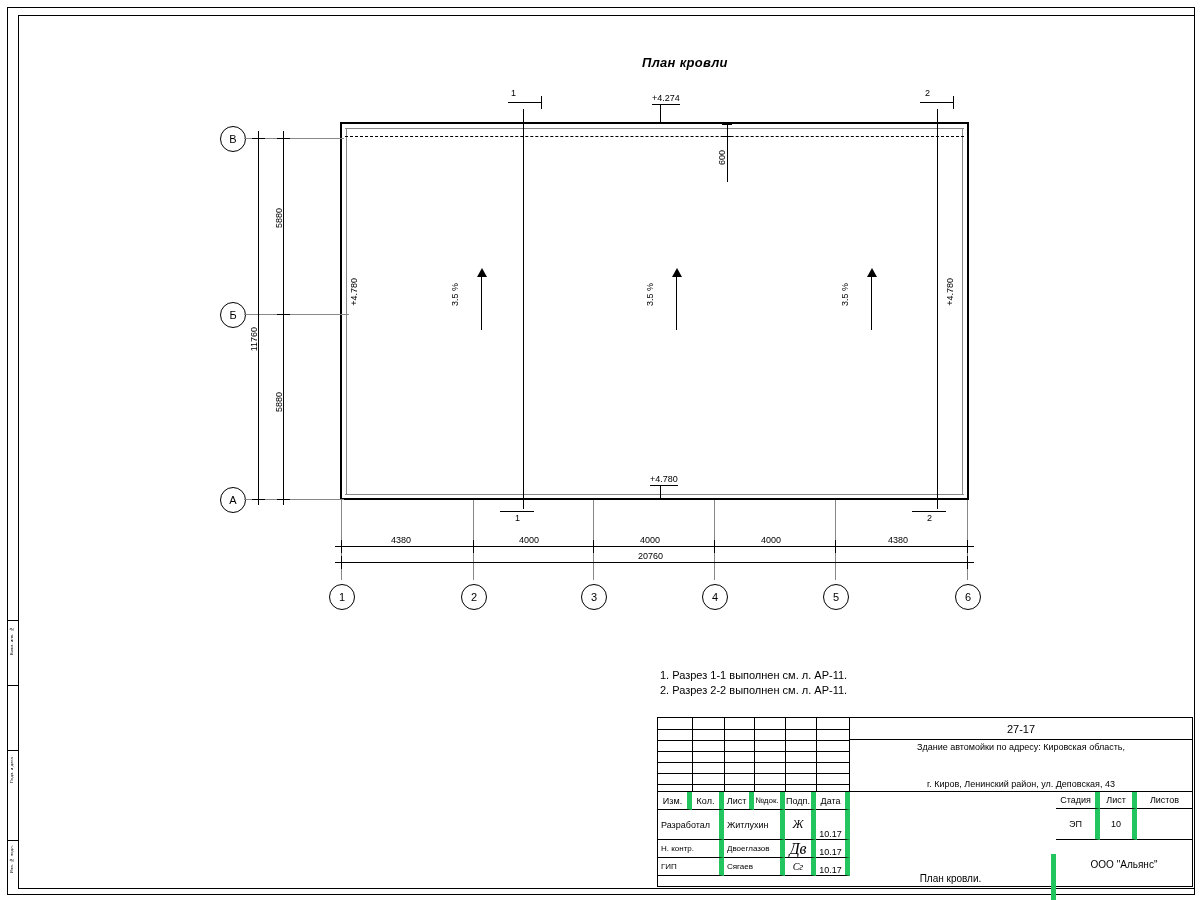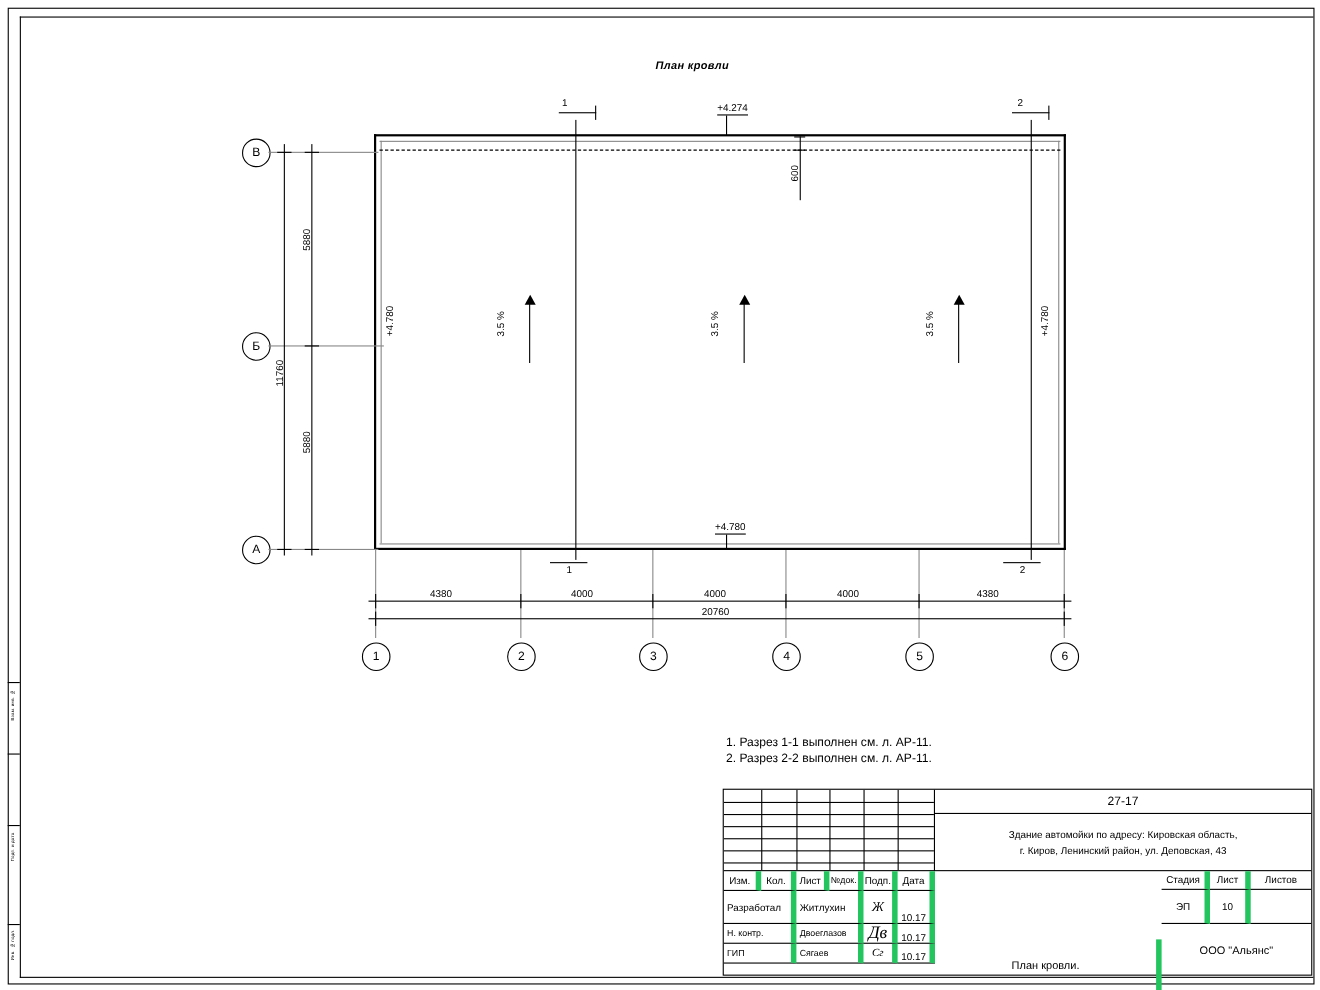--- a/index.html
+++ b/index.html
@@ -59,22 +59,22 @@
     writing-mode: vertical-rl;
     transform: rotate(180deg);
     font-size: 4px;
     left: 2px;
     white-space: nowrap;
     letter-spacing: 0.2px;
   }
   
   .plan-title {
     position: absolute;
-    left: 596px; top: 55px;
-    font-size: 10px;
+    left: 642px; top: 55px;
+    font-size: 13px;
     font-style: italic;
     font-weight: bold;
     letter-spacing: 0.3px;
   }
   
   .ln {
     position: absolute;
     background: #000;
   }
   .h1 { height: 1px; }
@@ -336,21 +336,21 @@
       <div class="ln v1" style="left:66px; top:0; height:74px;"></div>
       <div class="ln v1" style="left:96px; top:0; height:74px;"></div>
       <div class="ln v1" style="left:127px; top:0; height:74px;"></div>
       <div class="ln v1" style="left:158px; top:0; height:74px;"></div>
     </div>
 
     <div class="cellbox" style="left:192px; top:0; width:342px; height:22px; border-right:none;">
       <div class="ctext" style="font-size:11px;">27-17</div>
     </div>
     <div class="cellbox" style="left:192px; top:22px; width:342px; height:52px; border-right:none;">
-      <div style="display:flex;flex-direction:column;align-items:center;justify-content:center;width:100%;height:100%;text-align:center;line-height:14px;">
+      <div style="display:flex;flex-direction:column;align-items:center;justify-content:space-between;width:100%;height:100%;text-align:center;line-height:14px;">
         <span>Здание автомойки по адресу: Кировская область,</span>
         <span>г. Киров, Ленинский район, ул. Деповская, 43</span>
       </div>
     </div>
 
     <div class="cellbox" style="left:0; top:74px; width:34px; height:18px;">
       <div class="ctext">Изм.</div>
     </div>
     <div class="cellbox" style="left:34px; top:74px; width:32px; height:18px;">
       <div class="ctext">Кол.</div>

